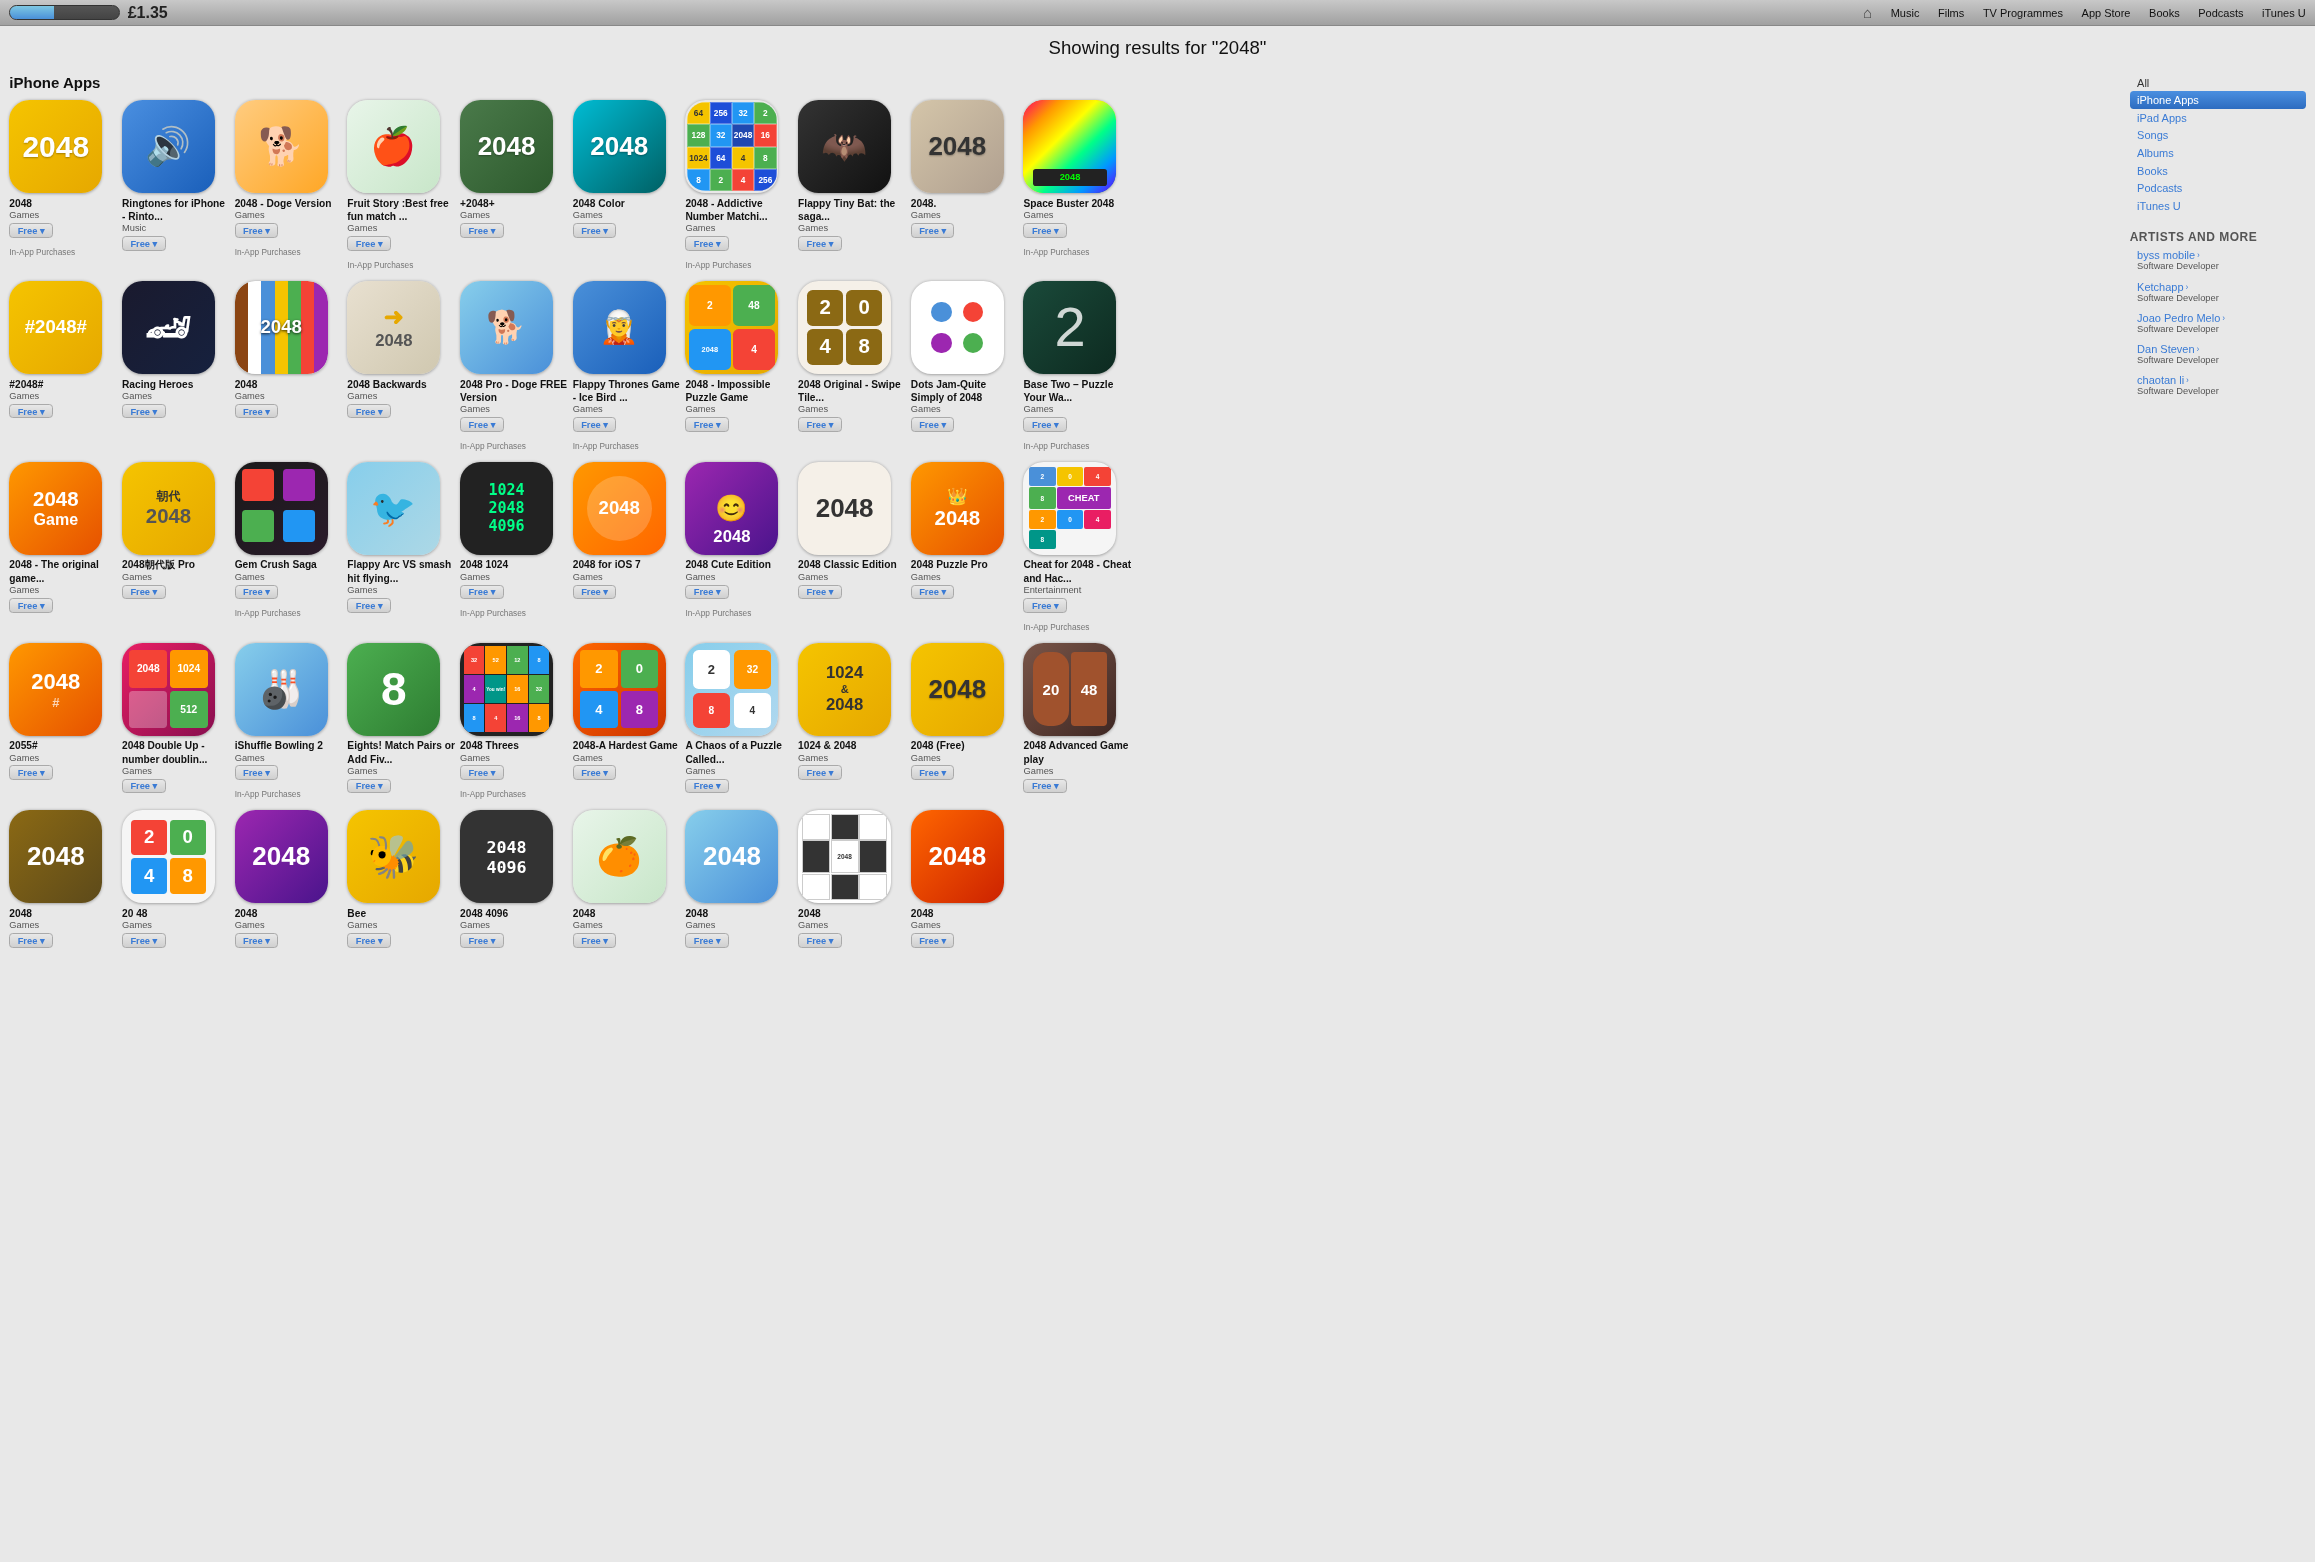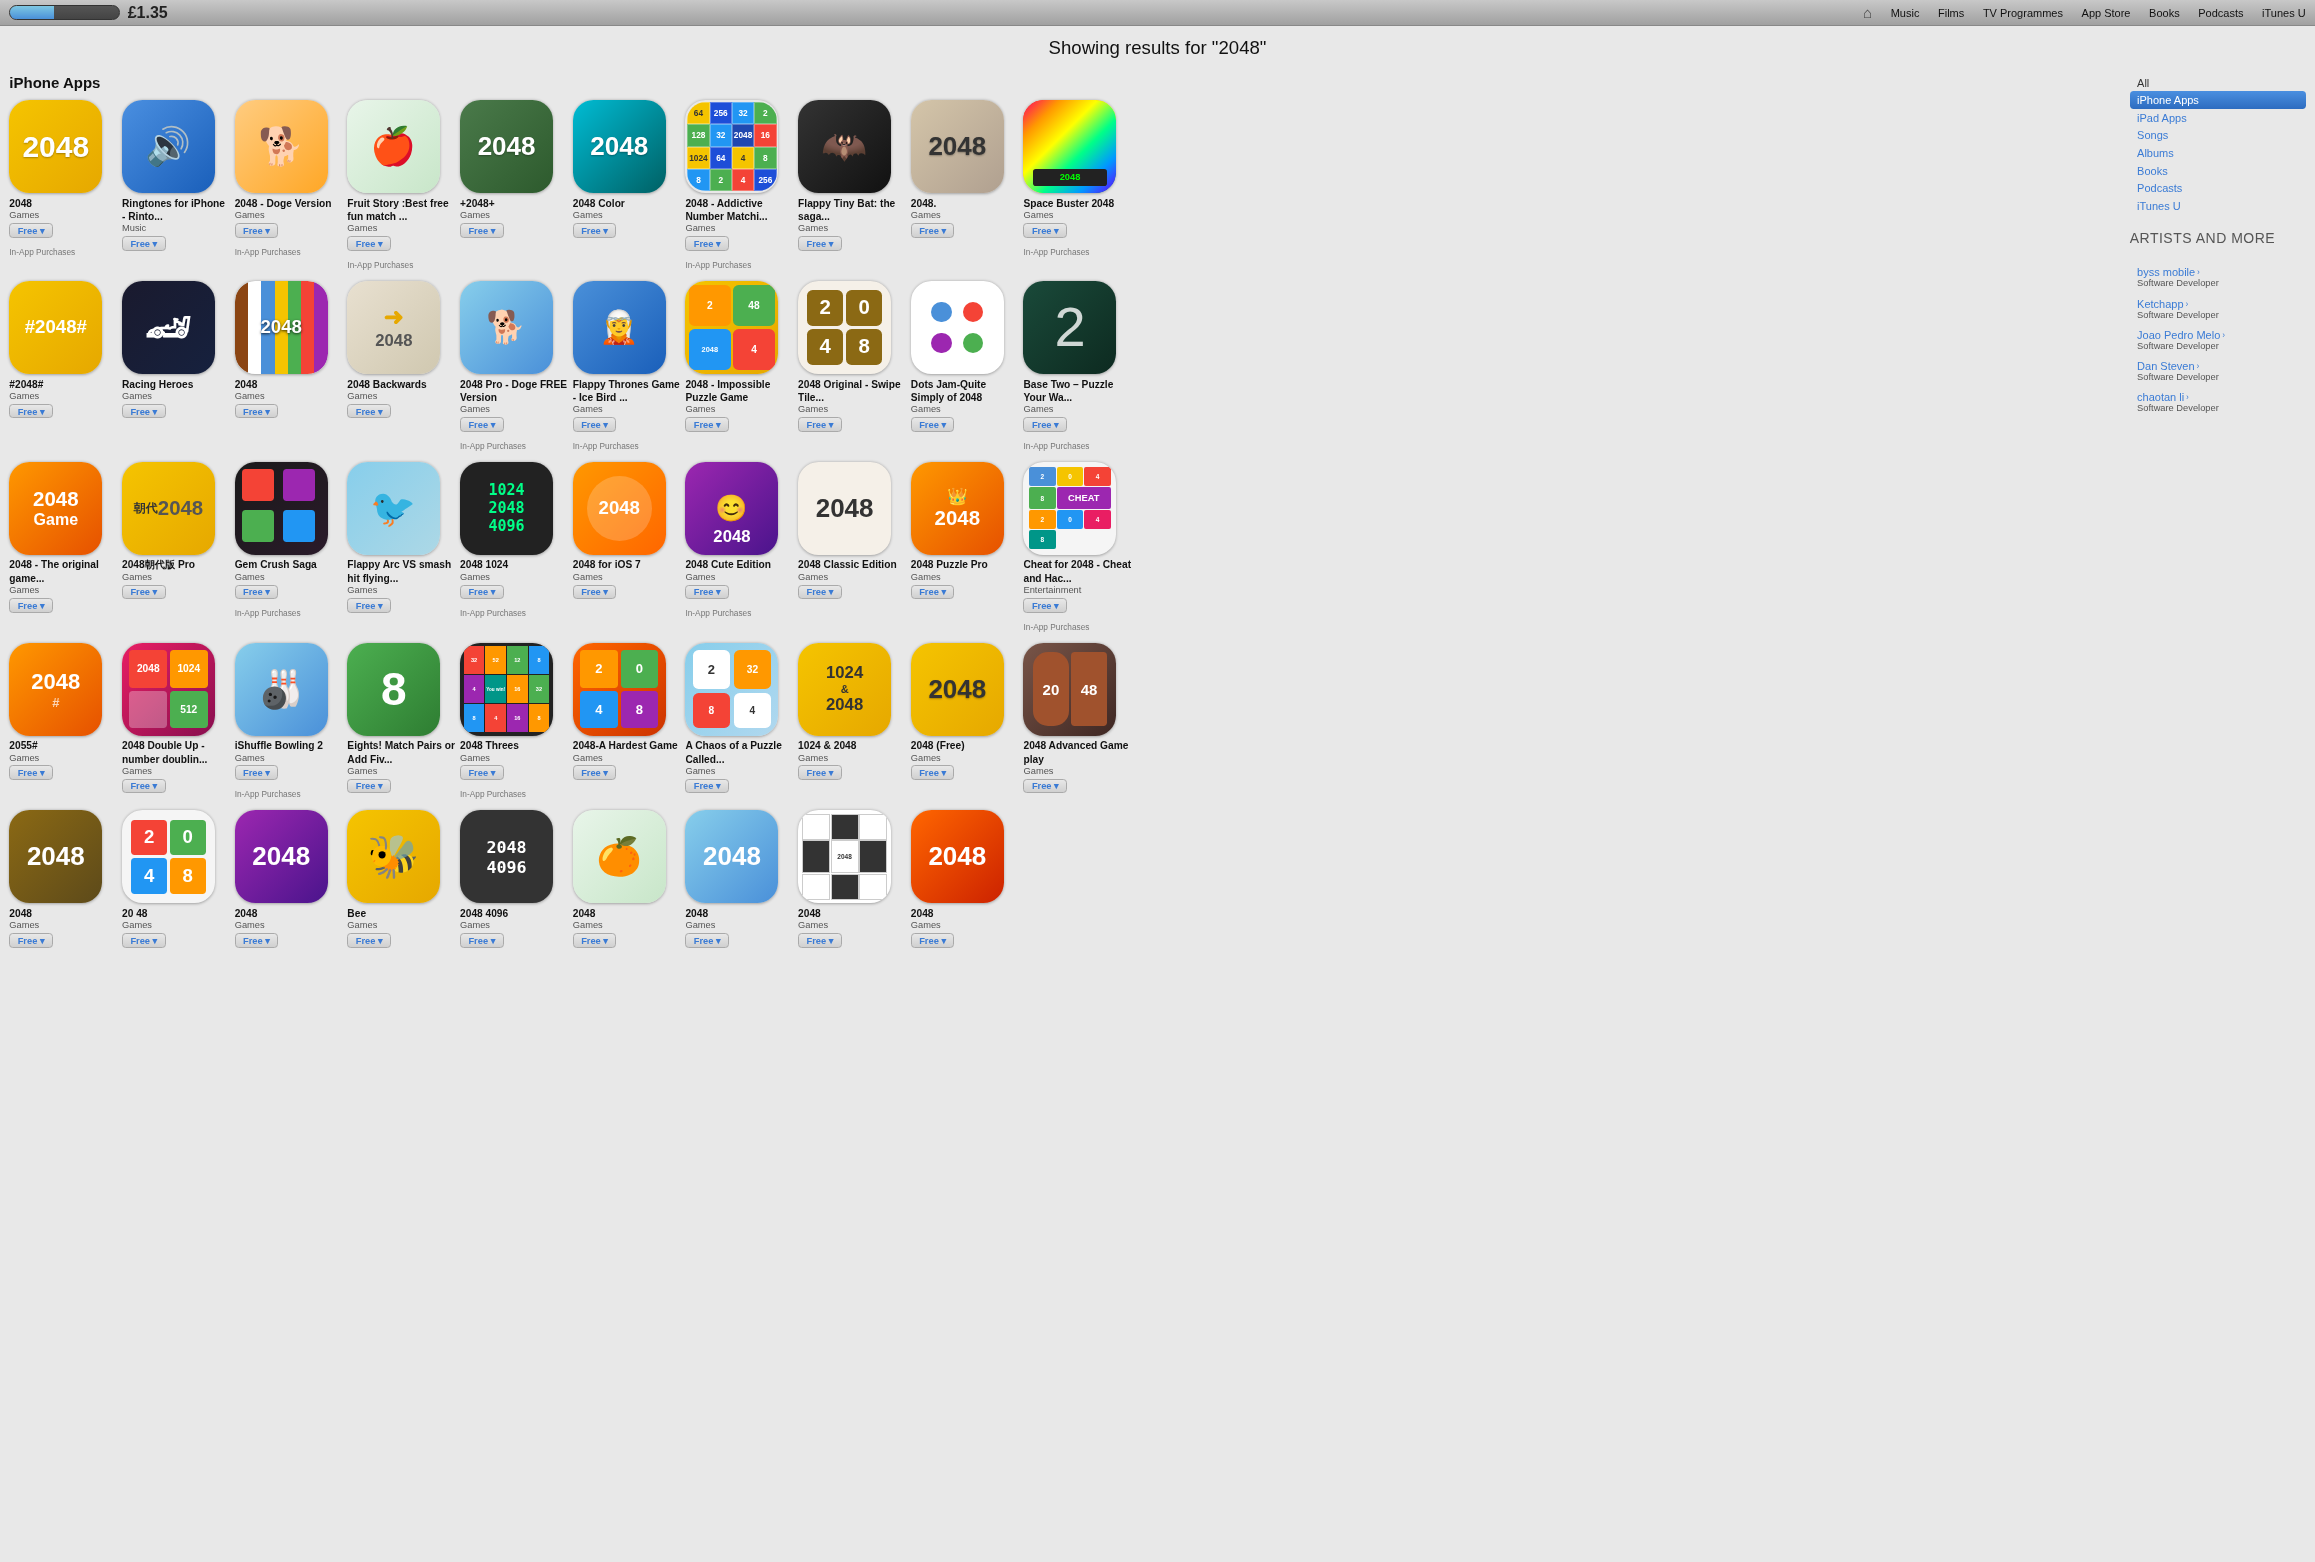--- a/index.html
+++ b/index.html
@@ -125,26 +125,26 @@
 
     
     .sidebar {
       width: 176px;
       padding-top: 7.4px;
       flex-shrink: 0;
     }
 
     .sidebar-section { margin-bottom: 15px; }
     .sidebar-section-title {
-      font-size: 14px;
-      font-weight: 400;
+      font-size: 12px;
+      font-weight: 700;
       color: #555;
       text-transform: uppercase;
       letter-spacing: 0.5px;
-      margin-bottom: 18px;
+      margin-bottom: 3px;
     }
 
     .sidebar-item {
       display: block;
       padding: 2.8px 7.4px;
       font-size: 11px;
       color: #3a7bd5;
       text-decoration: none;
       border-radius: 3.7px;
       cursor: pointer;
@@ -545,21 +545,21 @@
             <span style="font-size:16px;font-weight:700;color:white;">Game</span>
           </div>
         </div>
         <div class="app-name">2048 - The original game...</div>
         <div class="app-category">Games</div>
         <div class="app-price-btn">Free ▾</div>
       </div>
 
       <div class="app-item">
         <div class="app-icon icon-yellow">
-          <div style="display:flex;flex-direction:row;align-items:center;">
+          <div style="display:flex;flex-direction:column;align-items:center;">
             <span style="font-size:12px;font-weight:700;color:#333;">朝代</span>
             <span style="font-size:20.4px;font-weight:900;color:#555;">2048</span>
           </div>
         </div>
         <div class="app-name">2048朝代版 Pro</div>
         <div class="app-category">Games</div>
         <div class="app-price-btn">Free ▾</div>
       </div>
 
       <div class="app-item">

